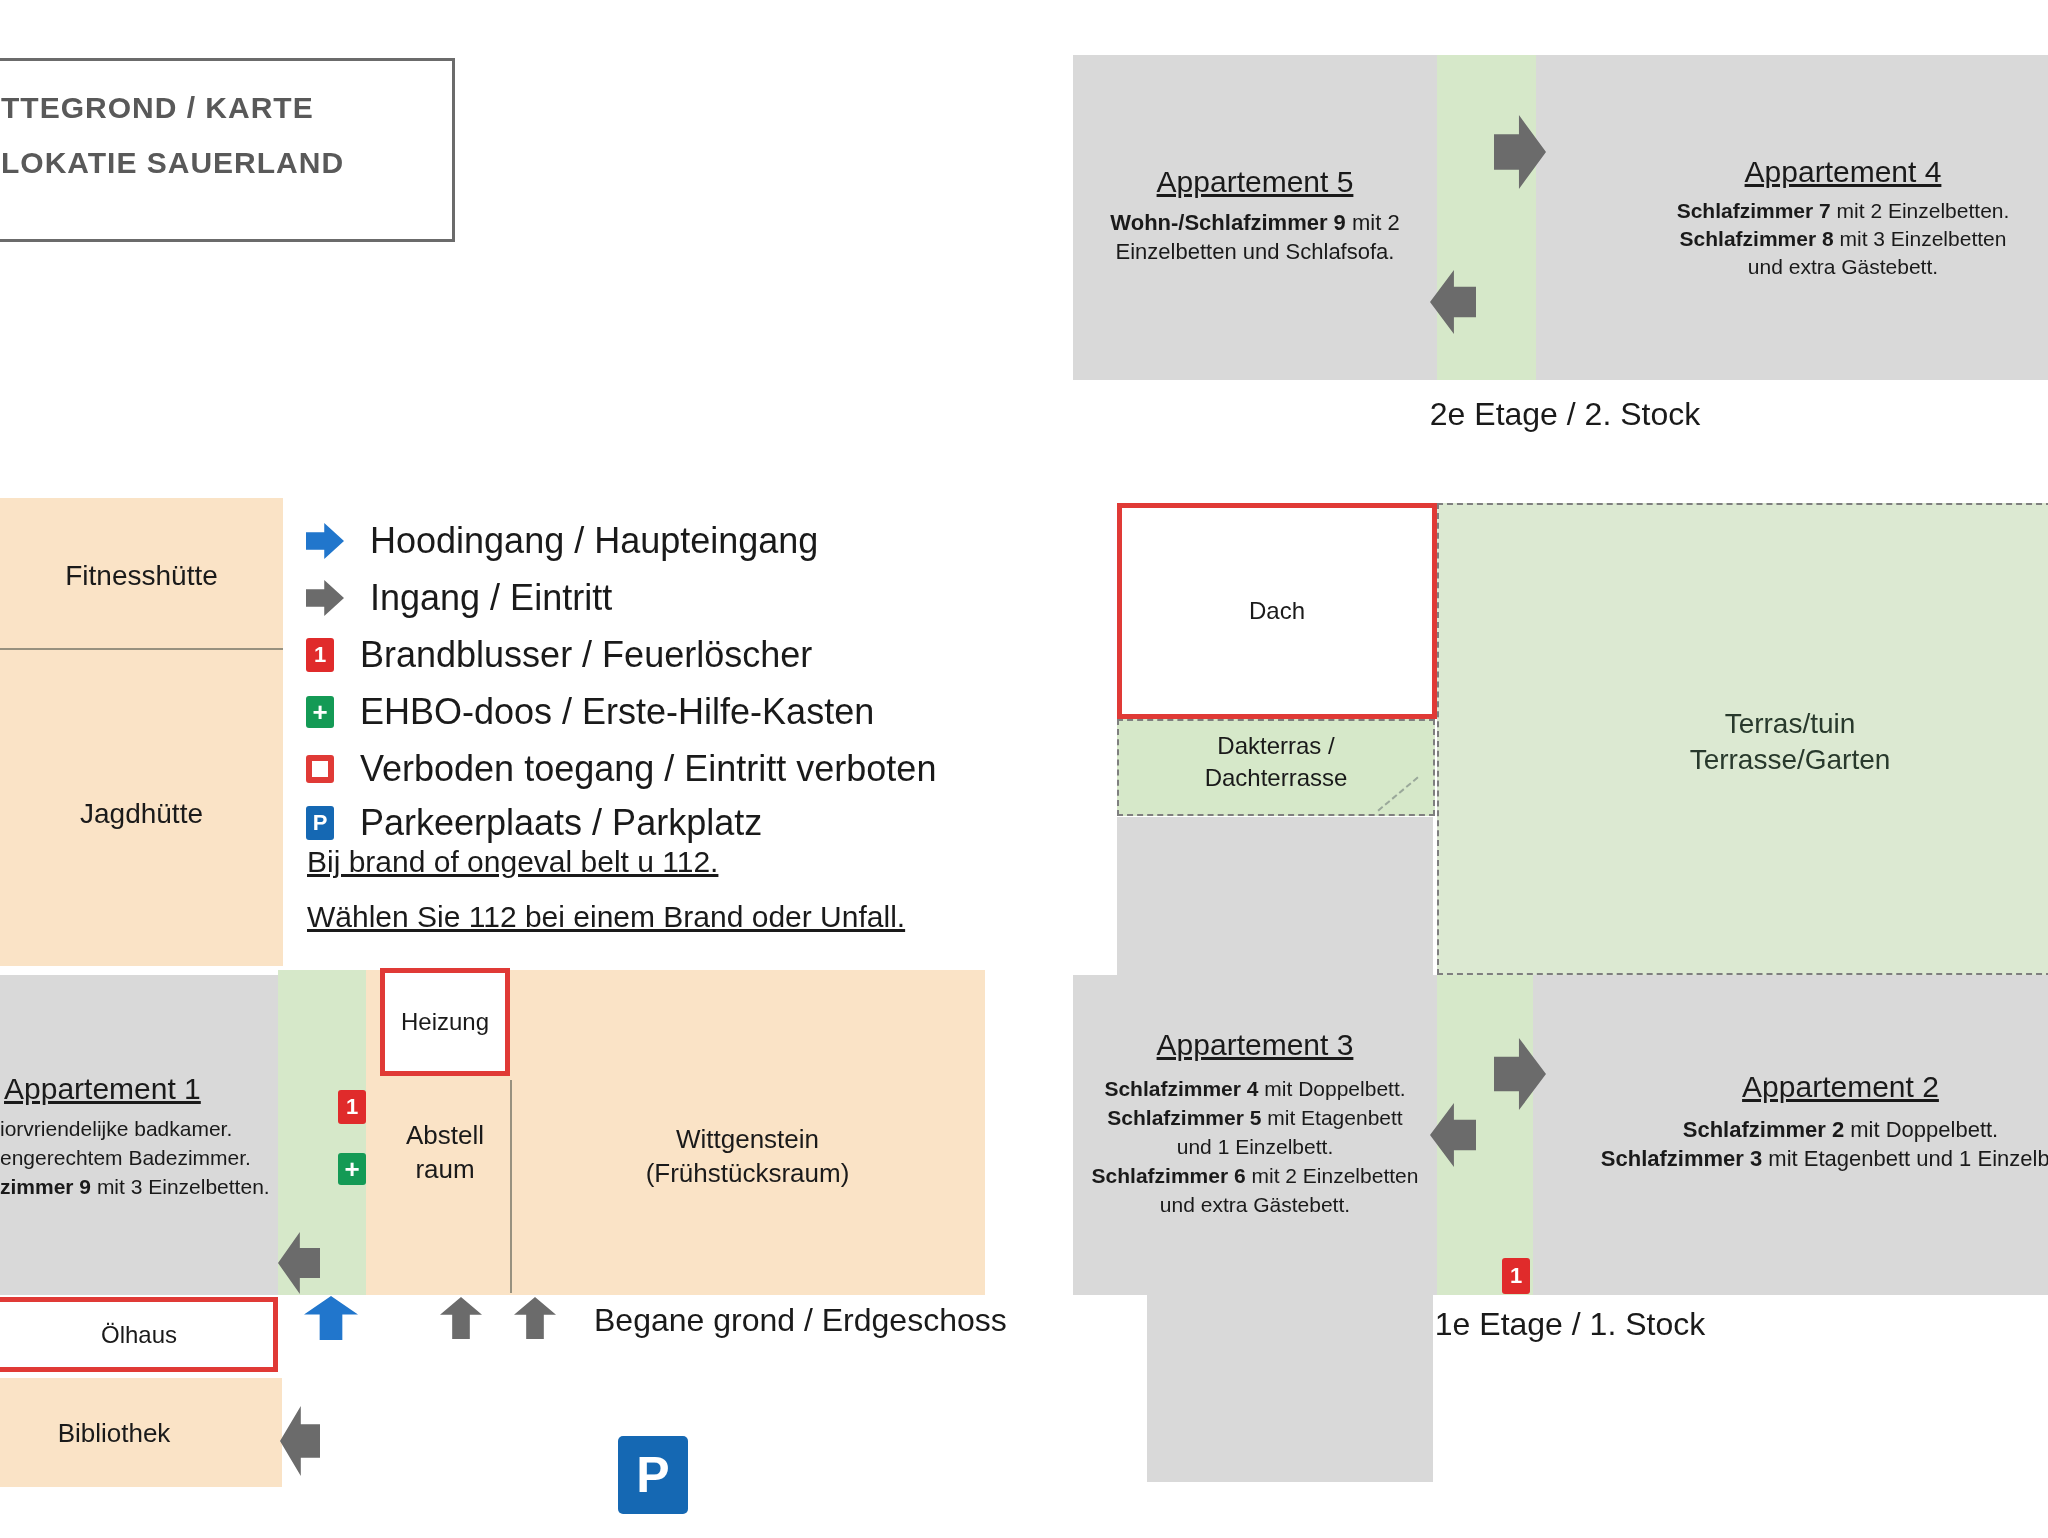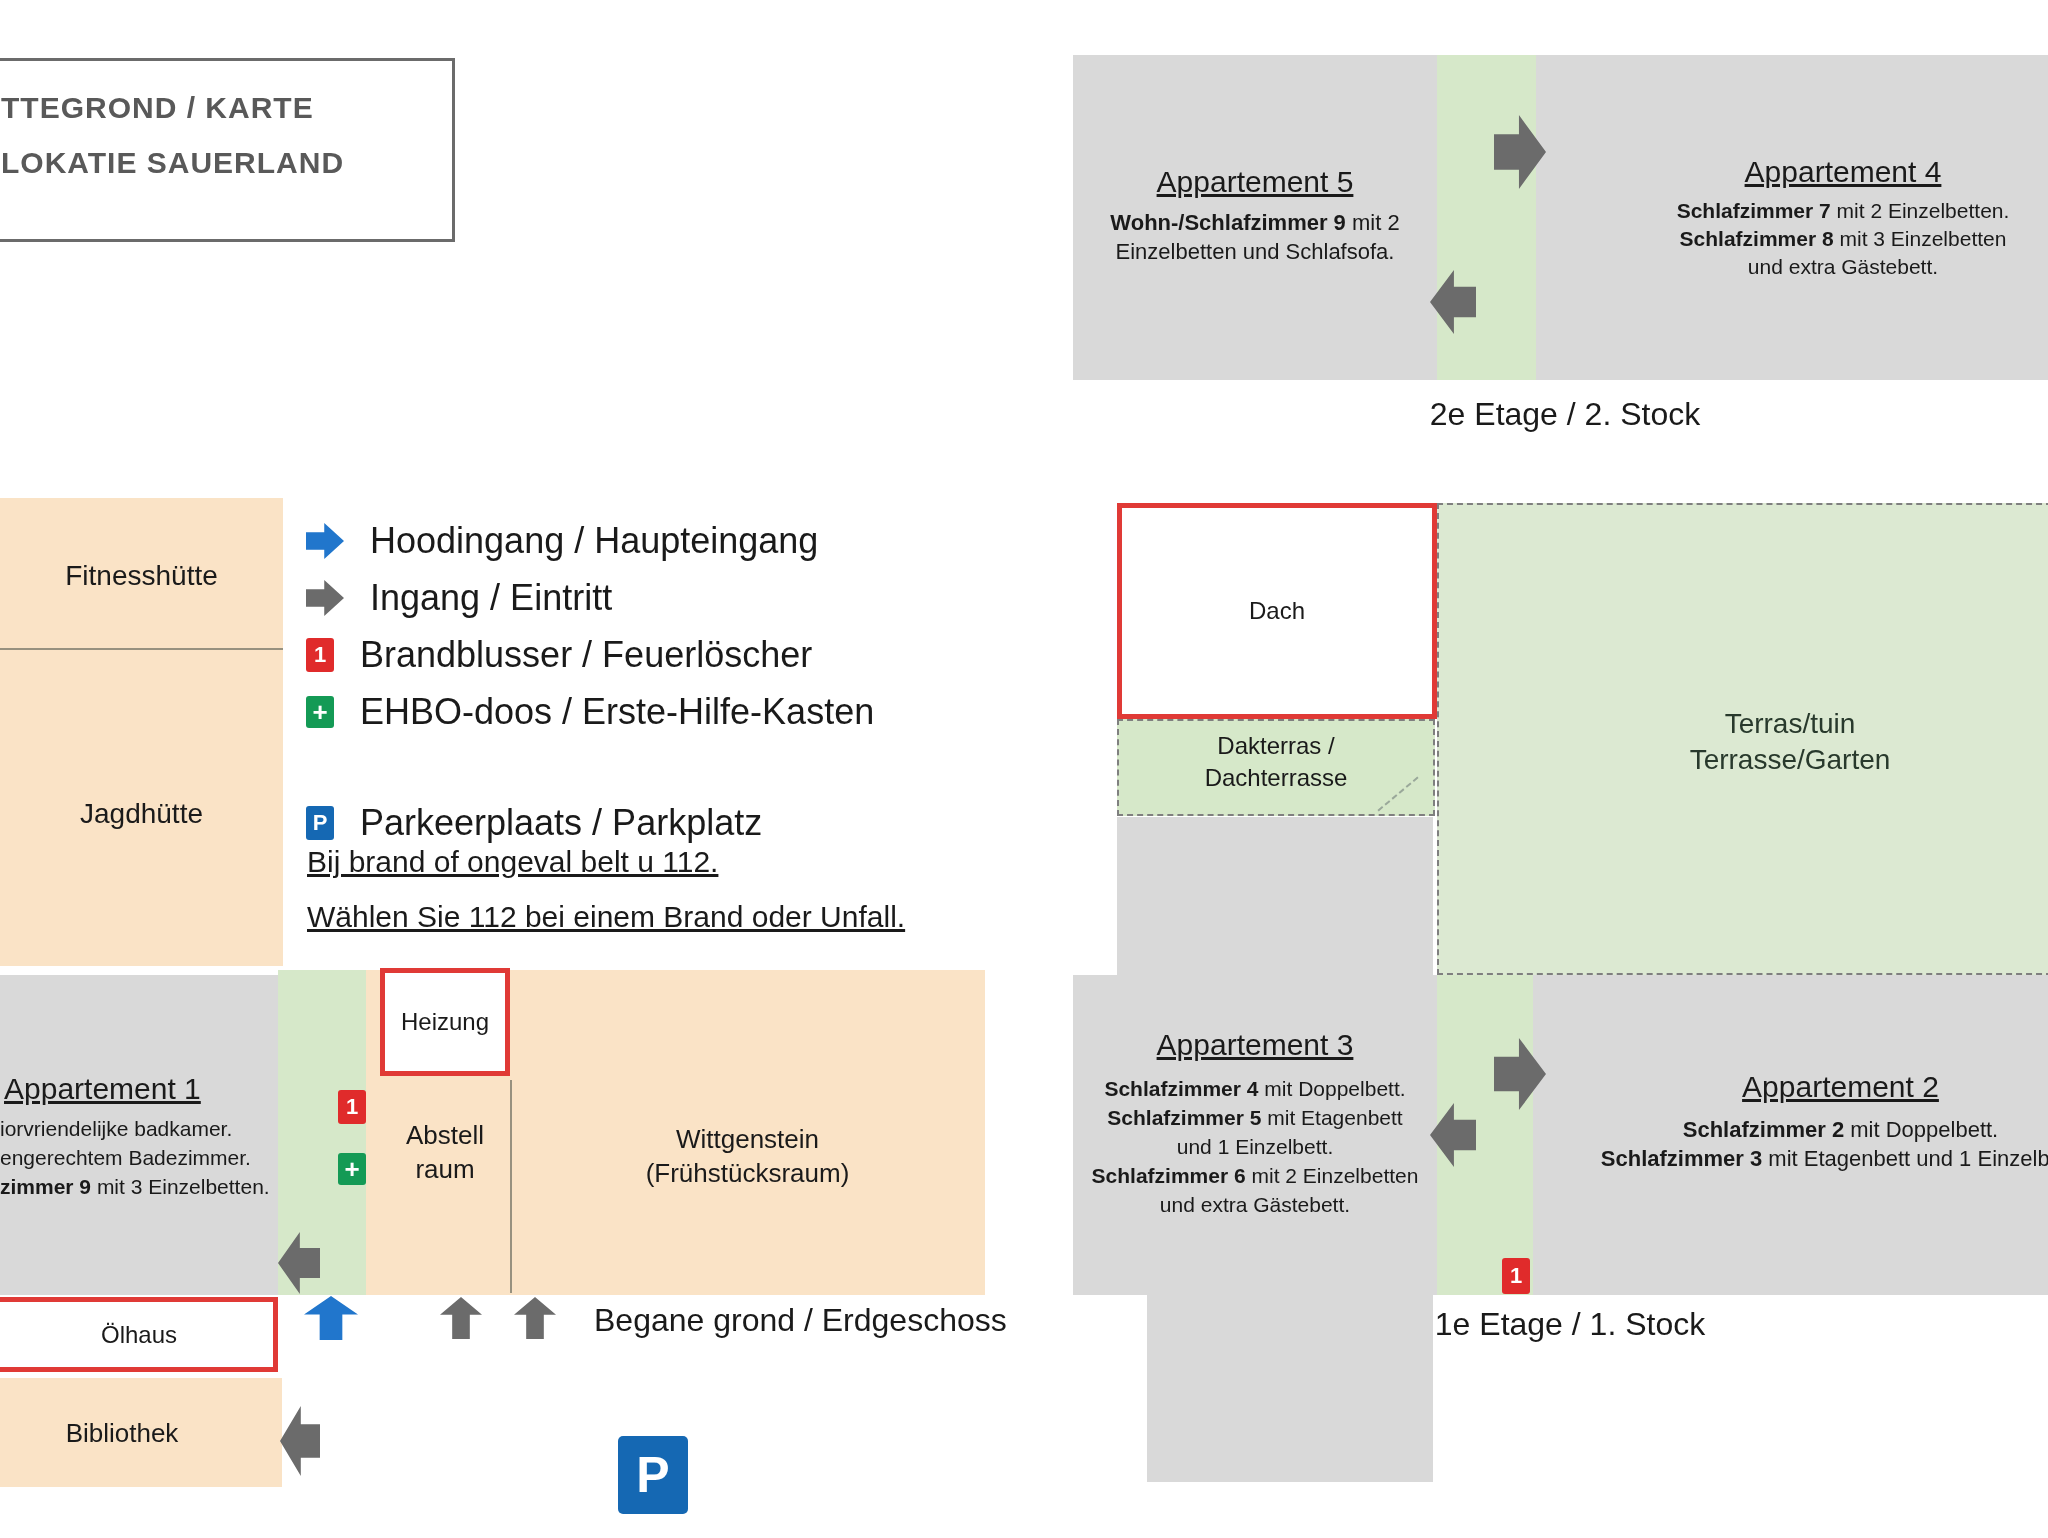--- a/index.html
+++ b/index.html
@@ -63,20 +63,24 @@
     <div class="txt">Ingang / Eintritt</div>
   </div>
   <div class="legend-row" style="top:636px;">
     <div class="ic ic-fire" style="width:28px;height:34px;font-size:22px;">1</div>
     <div class="txt">Brandblusser / Feuerlöscher</div>
   </div>
   <div class="legend-row" style="top:693px;">
     <div class="ic ic-aid" style="width:28px;height:32px;font-size:26px;">+</div>
     <div class="txt">EHBO-doos / Erste-Hilfe-Kasten</div>
   </div>
+  <div class="legend-row" style="top:750px;">
+    <div class="ic ic-noentry" style="width:28px;height:28px;"></div>
+    <div class="txt">Verboden toegang / Eintritt verboten</div>
+  </div>
   <div class="legend-row" style="top:804px;">
     <div class="ic ic-park" style="width:28px;height:34px;font-size:22px;">P</div>
     <div class="txt">Parkeerplaats / Parkplatz</div>
   </div>
   <div class="lbl t30" style="left:307px;top:845px;">Bij brand of ongeval belt u 112.</div>
   <div class="lbl t30" style="left:307px;top:900px;">Wählen Sie 112 bei einem Brand oder Unfall.</div>
 
   <div class="room peach" style="left:0;top:498px;width:283px;height:468px;"></div>
   <div class="divline" style="left:0;top:648px;width:283px;height:2px;"></div>
   <div class="lbl t28 ctr" style="left:0;top:560px;width:283px;">Fitnesshütte</div>
@@ -103,21 +107,21 @@
     <div>raum</div>
   </div>
   <div class="lbl t26 ctr" style="left:510px;top:1122px;width:475px;">
     <div>Wittgenstein</div>
     <div>(Frühstücksraum)</div>
   </div>
 
   <div class="room redbox" style="left:-10px;top:1297px;width:288px;height:75px;"></div>
   <div class="lbl t24 flexc" style="left:0;top:1297px;width:278px;height:75px;">Ölhaus</div>
   <div class="room peach" style="left:0;top:1378px;width:282px;height:109px;"></div>
-  <div class="lbl t26 flexc" style="left:8px;top:1378px;width:228px;height:109px;">Bibliothek</div>
+  <div class="lbl t26 flexc" style="left:0;top:1378px;width:228px;height:109px;">Bibliothek</div>
   <div class="arrow a-left grayfill" style="left:280px;top:1406px;width:40px;height:70px;"></div>
 
   <div class="arrow a-up bluefill" style="left:304px;top:1296px;width:54px;height:44px;"></div>
   <div class="arrow a-up grayfill" style="left:440px;top:1297px;width:42px;height:42px;"></div>
   <div class="arrow a-up grayfill" style="left:514px;top:1297px;width:42px;height:42px;"></div>
   <div class="lbl t32" style="left:594px;top:1302px;">Begane grond / Erdgeschoss</div>
   <div class="ic ic-park" style="position:absolute;left:618px;top:1436px;width:70px;height:78px;font-size:50px;border-radius:5px;">P</div>
 
   <div class="room tgreen dashed" style="left:1437px;top:503px;width:625px;height:472px;"></div>
   <div class="lbl t28 ctr" style="left:1640px;top:706px;width:300px;line-height:36px;color:#28392c;">

